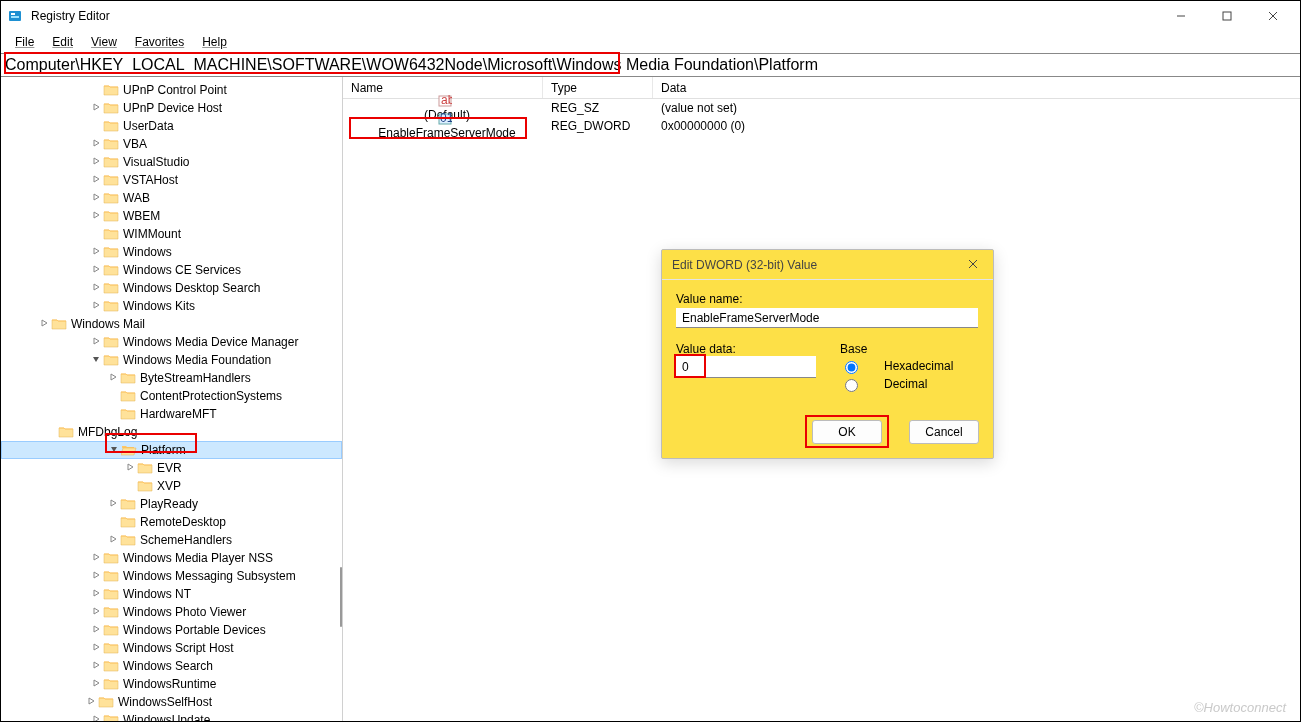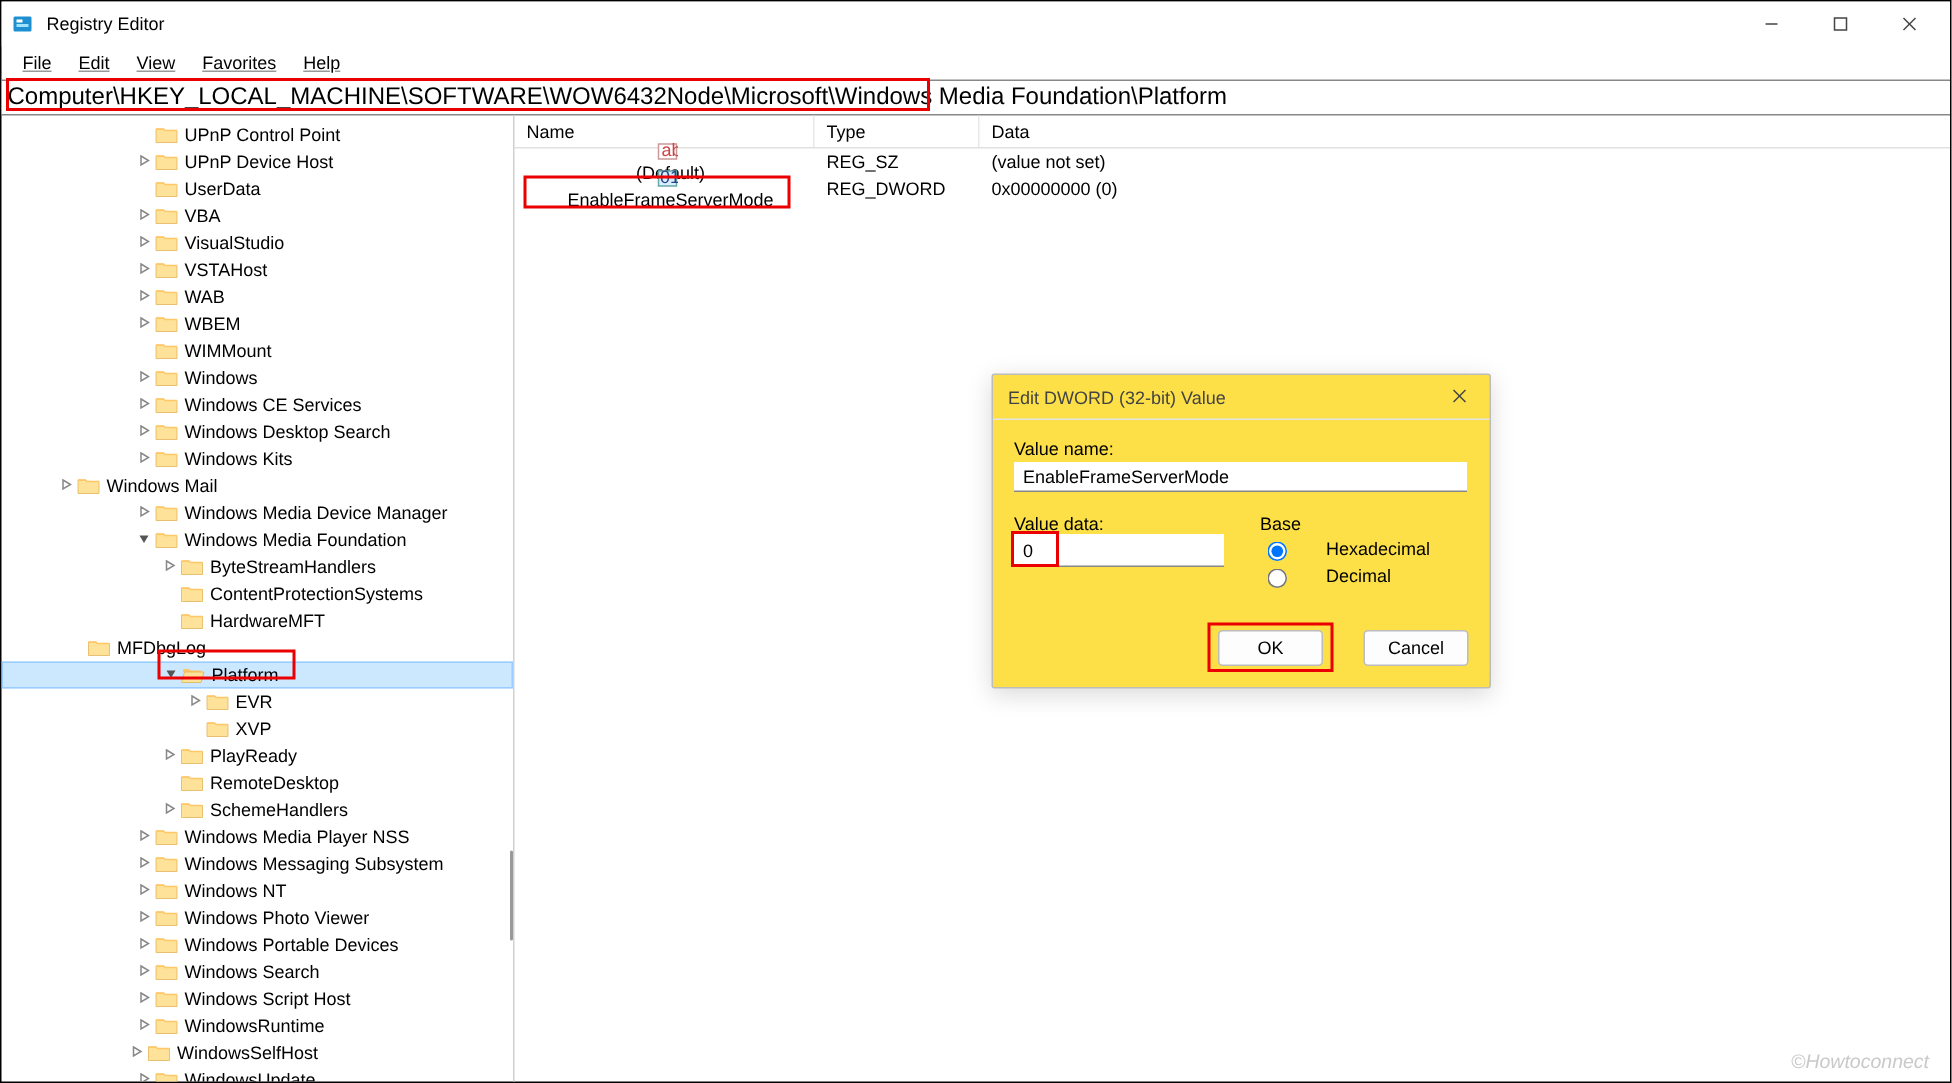--- a/index.html
+++ b/index.html
@@ -462,33 +462,33 @@
           <div class="node" style="padding-left: 88px;">
             <span class="expander"><svg width="8" height="8">
                 <path d="M2 1 L7 4 L2 7 z" fill="none" stroke="#888"></path>
               </svg></span>
             <span class="fold">
               <svg width="16" height="12">
                 <path d="M1 2h5l1 1h8v8H1z" fill="#ffe29a" stroke="#e0b050" stroke-width="0.5"></path>
                 <path d="M1 2h5l1 1h8" fill="none" stroke="#ffc766"></path>
               </svg>
             </span>
+            <span class="hlabel">Windows Script Host</span>
+          </div>
+          <div class="node" style="padding-left: 88px;">
+            <span class="expander"><svg width="8" height="8">
+                <path d="M2 1 L7 4 L2 7 z" fill="none" stroke="#888"></path>
+              </svg></span>
+            <span class="fold">
+              <svg width="16" height="12">
+                <path d="M1 2h5l1 1h8v8H1z" fill="#ffe29a" stroke="#e0b050" stroke-width="0.5"></path>
+                <path d="M1 2h5l1 1h8" fill="none" stroke="#ffc766"></path>
+              </svg>
+            </span>
             <span class="hlabel">Windows Search</span>
-          </div>
-          <div class="node" style="padding-left: 88px;">
-            <span class="expander"><svg width="8" height="8">
-                <path d="M2 1 L7 4 L2 7 z" fill="none" stroke="#888"></path>
-              </svg></span>
-            <span class="fold">
-              <svg width="16" height="12">
-                <path d="M1 2h5l1 1h8v8H1z" fill="#ffe29a" stroke="#e0b050" stroke-width="0.5"></path>
-                <path d="M1 2h5l1 1h8" fill="none" stroke="#ffc766"></path>
-              </svg>
-            </span>
-            <span class="hlabel">Windows Script Host</span>
           </div>
           <div class="node" style="padding-left: 88px;">
             <span class="expander"><svg width="8" height="8">
                 <path d="M2 1 L7 4 L2 7 z" fill="none" stroke="#888"></path>
               </svg></span>
             <span class="fold">
               <svg width="16" height="12">
                 <path d="M1 2h5l1 1h8v8H1z" fill="#ffe29a" stroke="#e0b050" stroke-width="0.5"></path>
                 <path d="M1 2h5l1 1h8" fill="none" stroke="#ffc766"></path>
               </svg>

